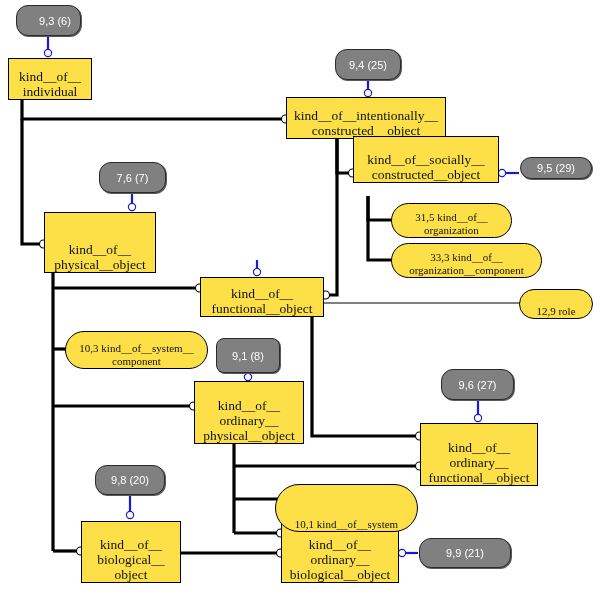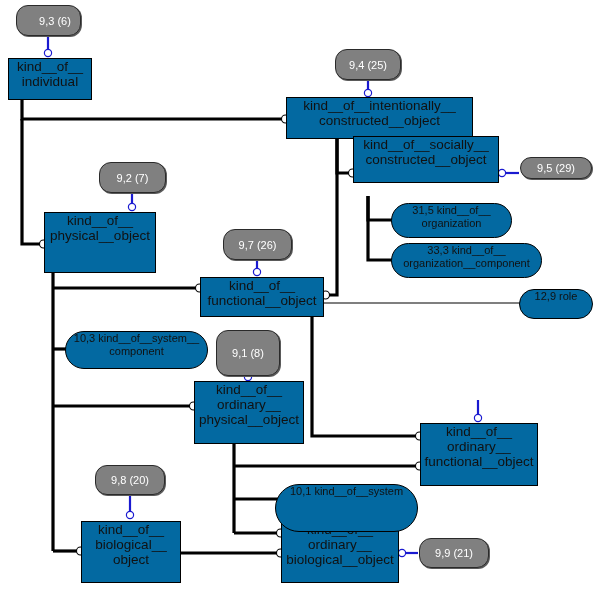--- a/index.html
+++ b/index.html
@@ -8,30 +8,31 @@
     background:#ffffff;
     font-family:"Liberation Sans", sans-serif;
     overflow:hidden;
     position:relative;
   }
   #diagram{position:absolute;left:0;top:0;width:600px;height:600px;}
   .node{
     position:absolute;
     box-sizing:border-box;
     border:1px solid #000;
-    background:#0369a1;
+    background:#fde047;
     color:#111;
     display:flex;
     flex-direction:column;
     align-items:center;
-    justify-content:flex-start;
+    justify-content:flex-end;
     text-align:center;
     line-height:1.12;
     white-space:pre-line;
     z-index:5;
+    font-family:Liberation Serif, serif;
   }
   .entity{font-size:13.5px;}
   .rounded{
     border-radius:999px;
     font-size:11px;
     line-height:1.2;
     padding:0 6px;
   }
   .pill{
     position:absolute;
@@ -133,21 +134,21 @@
 
     <path class="bluel" d="M 418 553 L 406 553"></path>
     <circle class="dia" cx="402" cy="553" r="3.6"></circle>
   </svg>
 
   <div class="node entity" style="left:8px;top:58px;width:84px;height:42px;">
     <span>kind__of__
 individual</span>
   </div>
 
-  <div class="node entity" style="left:286px;top:97px;width:187px;height:42px;">
+  <div class="node entity" style="left:286px;top:97px;width:160px;height:42px;">
     <span>kind__of__intentionally__
 constructed__object</span>
   </div>
 
   <div class="node entity" style="left:353px;top:136px;width:146px;height:47px;">
     <span>kind__of__socially__
 constructed__object</span>
   </div>
 
   <div class="node entity" style="left:44px;top:212px;width:112px;height:61px;">
@@ -213,34 +214,34 @@
 
   <div class="pill" style="left:335px;top:49px;width:66px;height:31px;text-align:center;">
     <span>9,4 (25)</span>
   </div>
 
   <div class="pill" style="left:520px;top:157px;width:72px;height:22px;">
     <span>9,5 (29)</span>
   </div>
 
   <div class="pill" style="left:99px;top:162px;width:67px;height:31px;">
-    <span>9,2 (7)</span>
-  </div>
-
-  <div class="pill" style="left:223px;top:229px;width:69px;height:31px;">
-    <span>9,7 (26)</span>
-  </div>
-
-  <div class="pill" style="left:216px;top:330px;width:64px;height:46px;">
+    <span>7,6 (7)</span>
+  </div>
+
+
+  <div class="pill" style="left:216px;top:338px;width:64px;height:35px;border-radius:8px;">
     <span>9,1 (8)</span>
   </div>
 
+  <div class="pill" style="left:441px;top:369px;width:73px;height:31px;">
+    <span>9,6 (27)</span>
+  </div>
 
   <div class="pill" style="left:95px;top:465px;width:70px;height:30px;">
     <span>9,8 (20)</span>
   </div>
 
-  <div class="pill" style="left:419px;top:538px;width:70px;height:30px;">
+  <div class="pill" style="left:419px;top:538px;width:92px;height:30px;">
     <span>9,9 (21)</span>
   </div>
 
 
 </div>
 
 </body></html>

